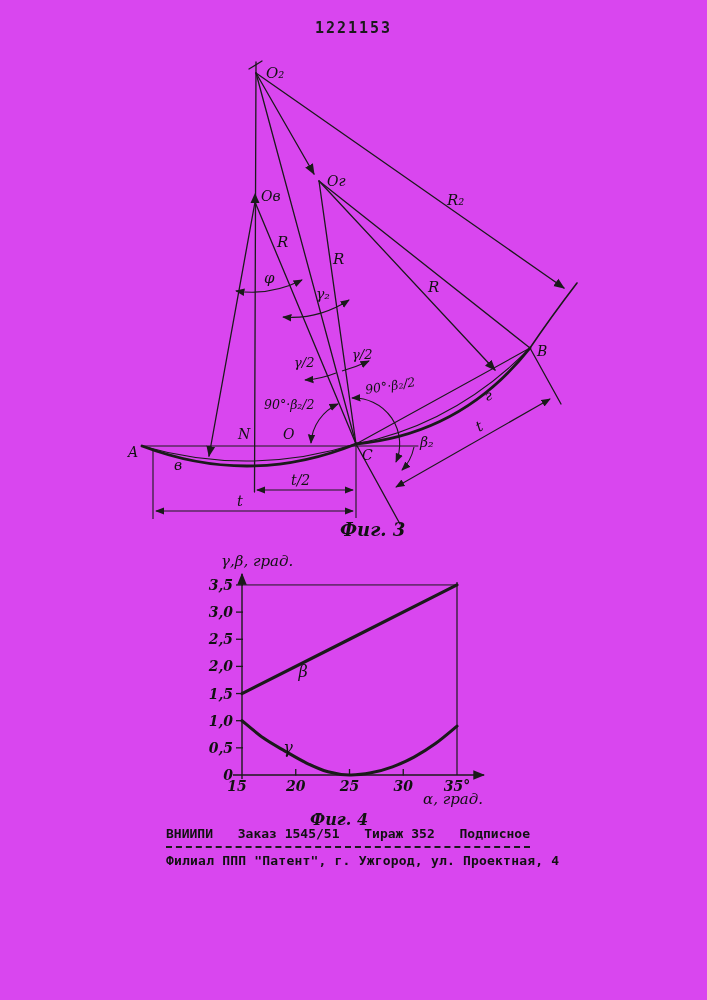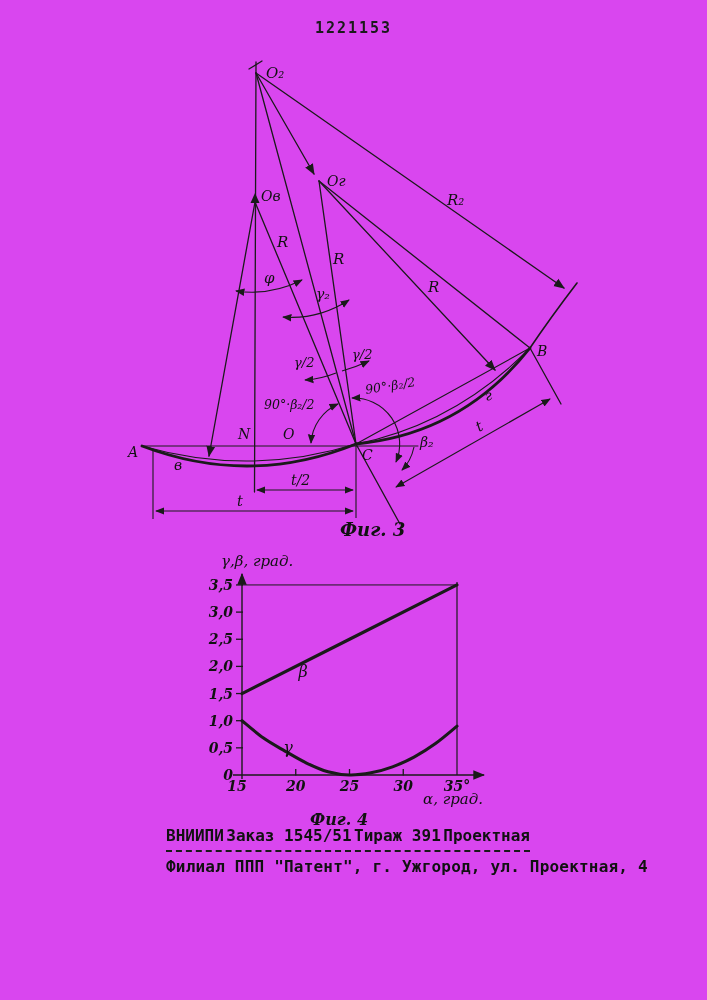--- a/index.html
+++ b/index.html
@@ -20,21 +20,21 @@
   }
   svg.draw{position:absolute;top:0;left:0;}
   svg text{
     font-family:"DejaVu Serif", serif;
     font-style:italic;
     fill:#111;
   }
   .footer{
     position:absolute;left:166px;top:826px;width:364px;
     font-family:"DejaVu Sans Mono", monospace;
-    font-size:16px;font-weight:bold;color:#111;
+    font-size:13px;font-weight:bold;color:#111;
     line-height:1.25;
   }
   .footer .f-row{display:flex;justify-content:space-between;}
   .footer .f-dash{border-top:2px dashed #1a1a1a;margin:4px 0 5px 0;height:0;}
   .footer .f-line2{white-space:nowrap;letter-spacing:0.2px;}
 </style>
 </head>
 <body>
 
 <div class="page">
@@ -158,20 +158,20 @@
       <text x="221" y="566" font-size="15">γ,β, град.</text>
       <text x="423" y="804" font-size="15">α, град.</text>
       <text x="310" y="825" font-size="16" font-weight="bold">Фиг. 4</text>
     </g>
   </svg>
 
   <div class="footer">
     <div class="f-row">
       <span>ВНИИПИ</span>
       <span>Заказ 1545/51</span>
-      <span>Тираж 391</span>
-      <span>Проектная</span>
+      <span>Тираж 352</span>
+      <span>Подписное</span>
     </div>
     <div class="f-dash"></div>
     <div class="f-line2">Филиал ППП "Патент", г. Ужгород, ул. Проектная, 4</div>
   </div>
 
 </div>
 
 </body></html>

